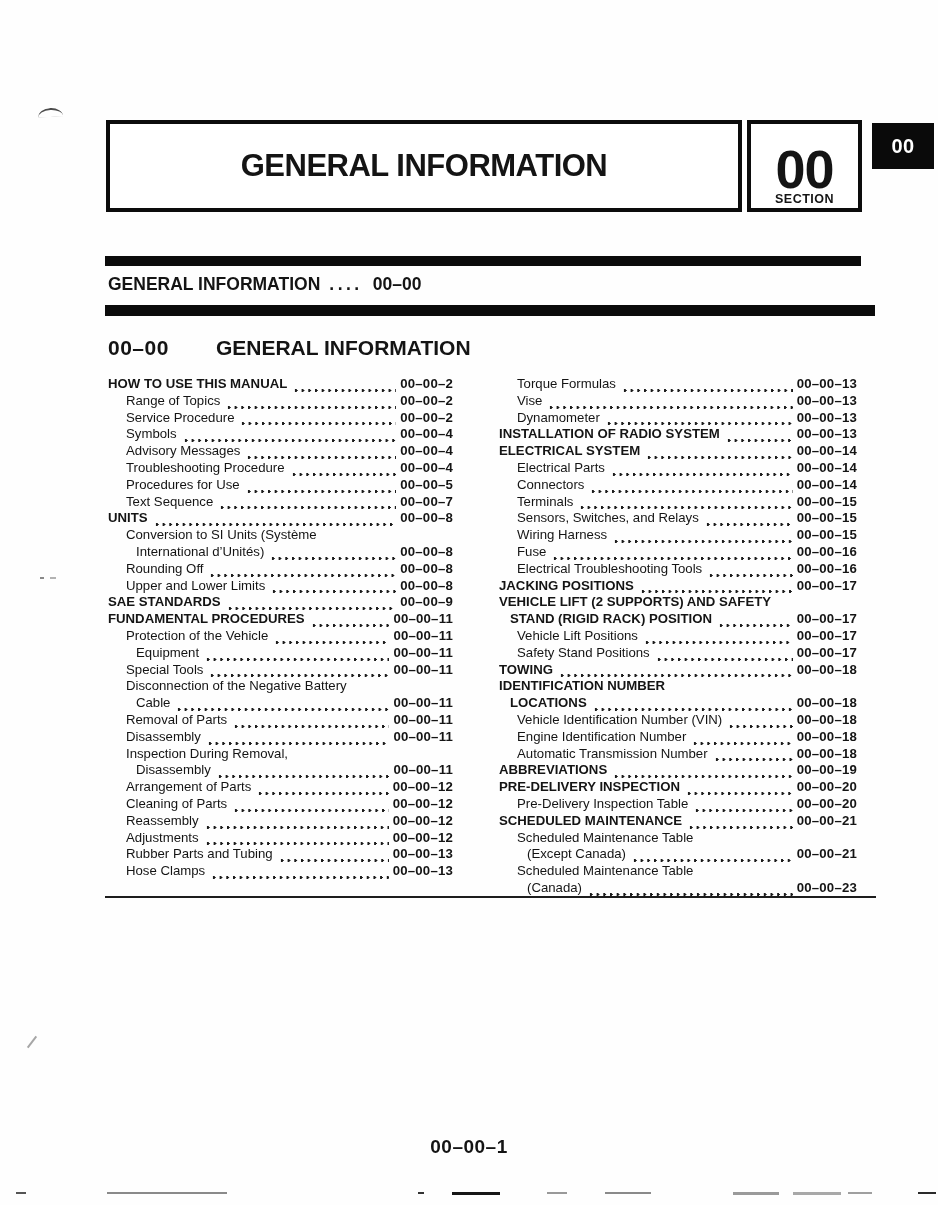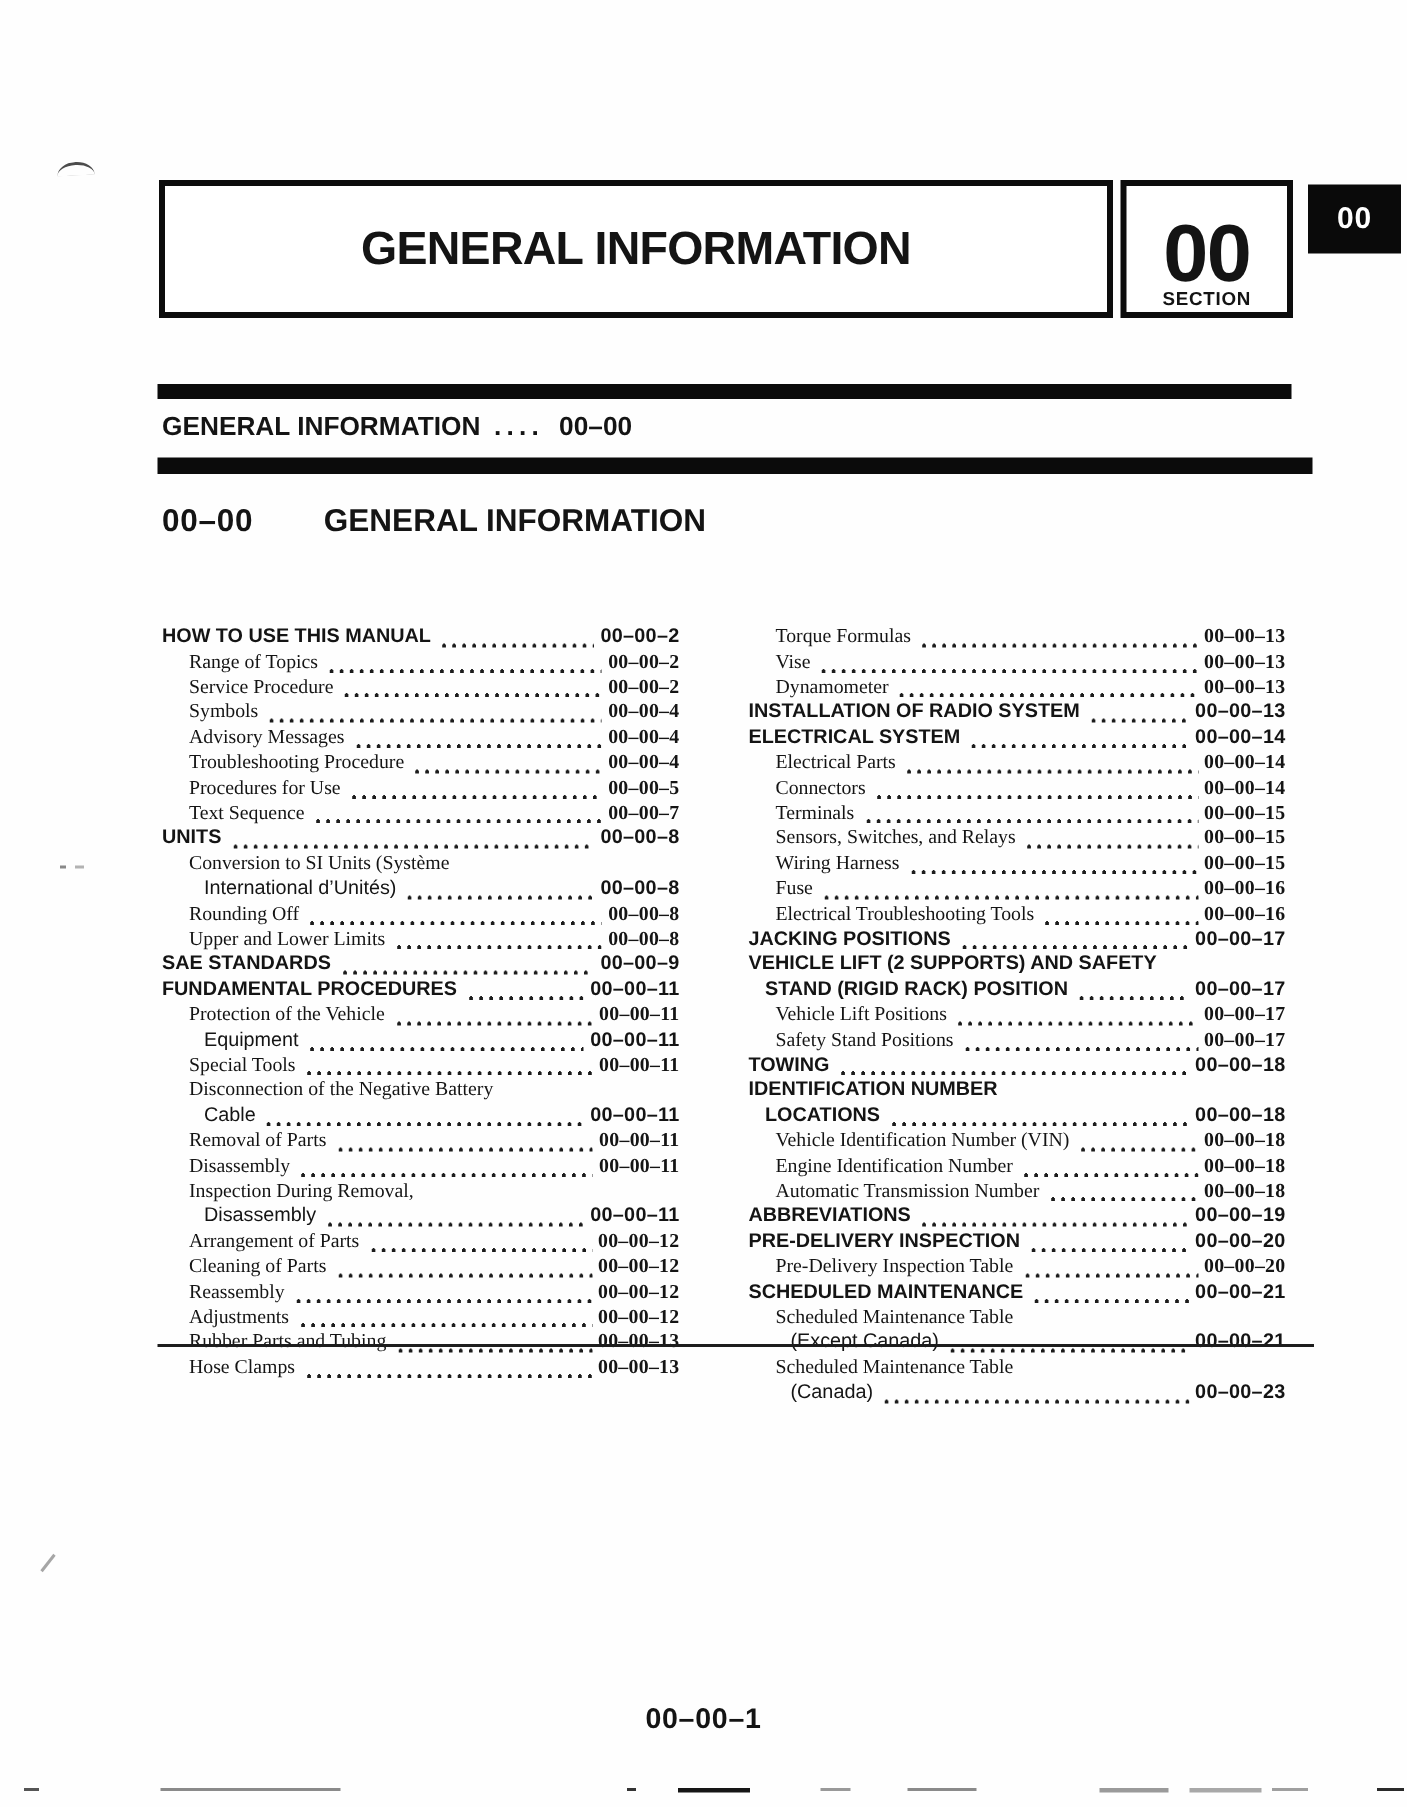--- a/index.html
+++ b/index.html
@@ -22,28 +22,28 @@
   #bar-top{position:absolute;left:105px;top:256px;width:756px;height:10px;background:#0b0b0b;}
   #banner-line{position:absolute;left:108px;top:269px;width:760px;height:30px;display:flex;align-items:center;font-size:17.5px;font-weight:700;}
   #banner-line .bdots{letter-spacing:3.5px;margin:0 10px 0 9px;}
   #bar-bottom{position:absolute;left:105px;top:305px;width:770px;height:11px;background:#0b0b0b;}
 
   
   #chapter-heading{position:absolute;left:108px;top:336px;font-size:21px;font-weight:700;white-space:nowrap;}
   #chapter-heading .cnum{display:inline-block;margin-right:47px;letter-spacing:0.5px;}
 
   
-  .toc-col{position:absolute;top:376px;margin-top:40px;}
+  .toc-col{position:absolute;top:376px;}
   #toc-left{left:108px;width:345px;}
   #toc-right{left:499px;width:358px;}
   .toc-row{display:flex;align-items:baseline;line-height:16.8px;font-size:13.2px;white-space:nowrap;}
   .toc-row .lab{flex:0 0 auto;}
   .toc-row.h .lab{font-weight:700;}
   .toc-row.hc{padding-left:11px;} .toc-row.hc .lab{font-weight:700;}
-  .toc-row.s{padding-left:18px;font-family:Liberation Serif, serif;}
+  .toc-row.s{padding-left:18px;}
   .toc-row.sc{padding-left:28px;}
   .toc-row .pg{flex:0 0 auto;font-weight:700;letter-spacing:0.2px;}
   .leader{
     flex:1 1 auto;min-width:11px;height:12px;margin:0 4px 0 6px;align-self:flex-end;
     background-image:radial-gradient(circle 1.35px at 3px 9.5px,#1c1c1c 98%,transparent 100%);
     background-size:6.7px 12px;background-repeat:repeat-x;
   }
 
   
   #toc-rule{position:absolute;left:105px;top:896px;width:771px;height:2px;background:#1d1d1d;}

